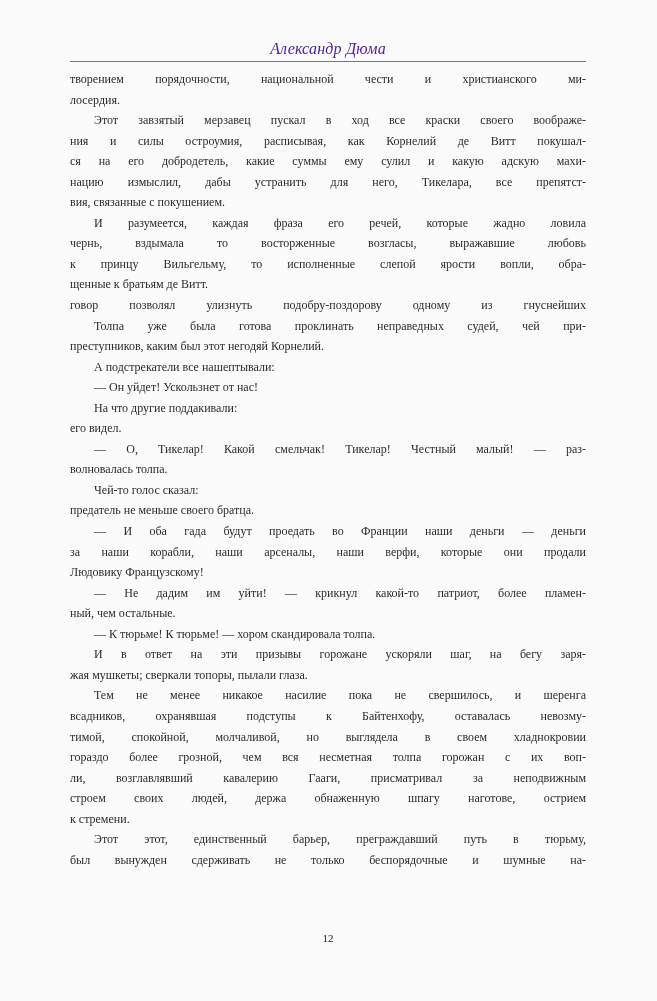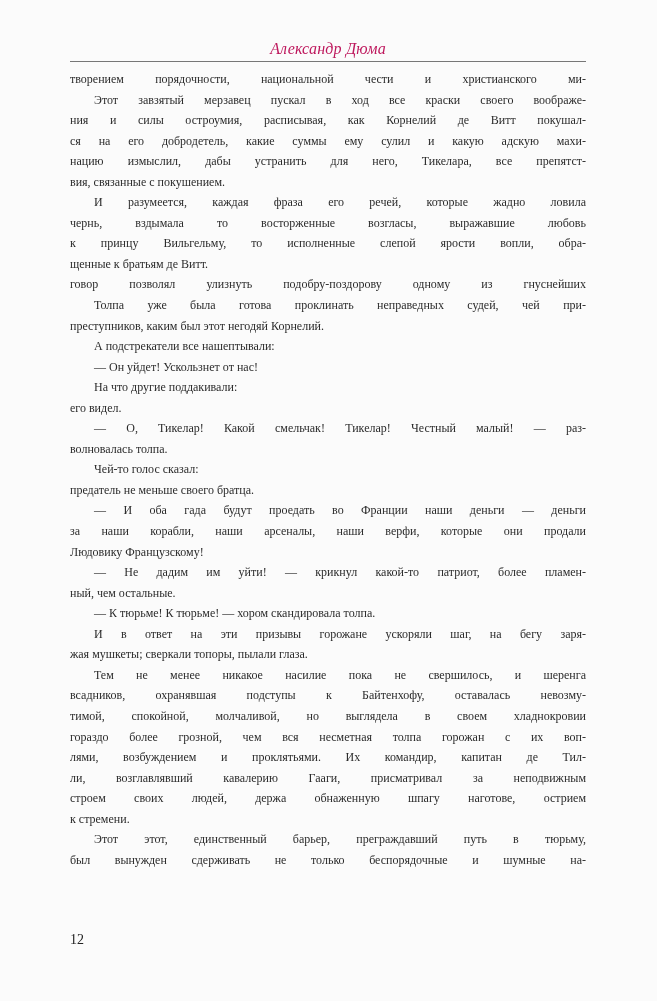--- a/index.html
+++ b/index.html
@@ -23,21 +23,21 @@
     }
     .running-head {
       position: absolute;
       left: 0;
       top: 40px;
       width: 516px;
       text-align: center;
       font-style: italic;
       font-size: 16px;
       letter-spacing: 0.2px;
-      color: #be185d;
+      color: #4c1d95;
     }
     .head-rule {
       position: absolute;
       left: 0;
       top: 61px;
       width: 516px;
       height: 0;
       border-top: 1.2px solid #777;
     }
     .body-text {
@@ -60,34 +60,35 @@
       text-align-last: left;
     }
     .line.indent {
       padding-left: 24px;
     }
     .page-number {
       position: absolute;
       left: 0;
       top: 932px;
       width: 516px;
-      text-align: left;
-      font-size: 14px;
+      text-align: center;
+      font-size: 11px;
       color: #222;
     }
   </style>
 </head>
 <body>
 
 <div class="page">
   <div class="running-head">Александр Дюма</div>
   <div class="head-rule"></div>
 
   <div class="body-text" id="body-text">
       <span class="line">творением порядочности, национальной чести и христианского ми-</span>
+      <span class="line last">лосердия.</span>
       <span class="line indent">Этот завзятый мерзавец пускал в ход все краски своего воображе-</span>
       <span class="line">ния и силы остроумия, расписывая, как Корнелий де Витт покушал-</span>
       <span class="line">ся на его добродетель, какие суммы ему сулил и какую адскую махи-</span>
       <span class="line">нацию измыслил, дабы устранить для него, Тикелара, все препятст-</span>
       <span class="line last">вия, связанные с покушением.</span>
       <span class="line indent">И разумеется, каждая фраза его речей, которые жадно ловила</span>
       <span class="line">чернь, вздымала то восторженные возгласы, выражавшие любовь</span>
       <span class="line">к принцу Вильгельму, то исполненные слепой ярости вопли, обра-</span>
       <span class="line last">щенные к братьям де Витт.</span>
       <span class="line">говор позволял улизнуть подобру-поздорову одному из гнуснейших</span>
@@ -106,21 +107,20 @@
       <span class="line last">Людовику Французскому!</span>
       <span class="line indent">— Не дадим им уйти! — крикнул какой-то патриот, более пламен-</span>
       <span class="line last">ный, чем остальные.</span>
       <span class="line indent last">— К тюрьме! К тюрьме! — хором скандировала толпа.</span>
       <span class="line indent">И в ответ на эти призывы горожане ускоряли шаг, на бегу заря-</span>
       <span class="line last">жая мушкеты; сверкали топоры, пылали глаза.</span>
       <span class="line indent">Тем не менее никакое насилие пока не свершилось, и шеренга</span>
       <span class="line">всадников, охранявшая подступы к Байтенхофу, оставалась невозму-</span>
       <span class="line">тимой, спокойной, молчаливой, но выглядела в своем хладнокровии</span>
       <span class="line">гораздо более грозной, чем вся несметная толпа горожан с их воп-</span>
-      <span class="line">лями, возбуждением и проклятьями. Их командир, капитан де Тил-</span>
       <span class="line">ли, возглавлявший кавалерию Гааги, присматривал за неподвижным</span>
       <span class="line">строем своих людей, держа обнаженную шпагу наготове, острием</span>
       <span class="line last">к стремени.</span>
       <span class="line indent">Этот этот, единственный барьер, преграждавший путь в тюрьму,</span>
       <span class="line">был вынужден сдерживать не только беспорядочные и шумные на-</span>
     </div>
 
   <div class="page-number">12</div>
 </div>
 

